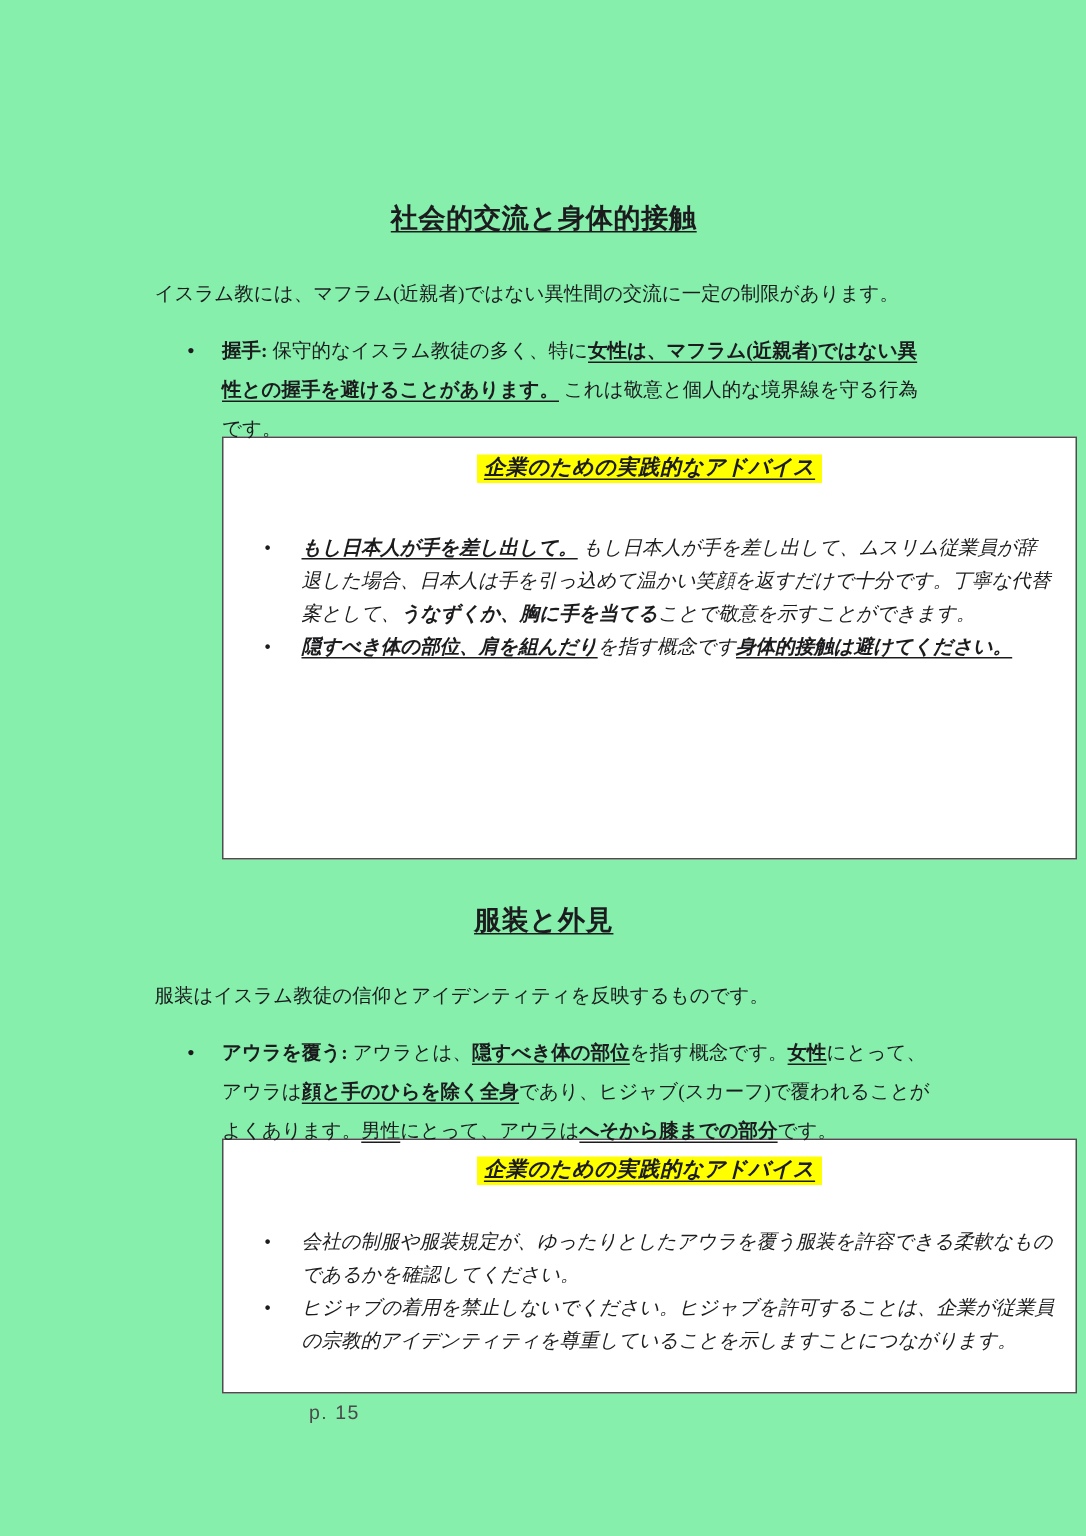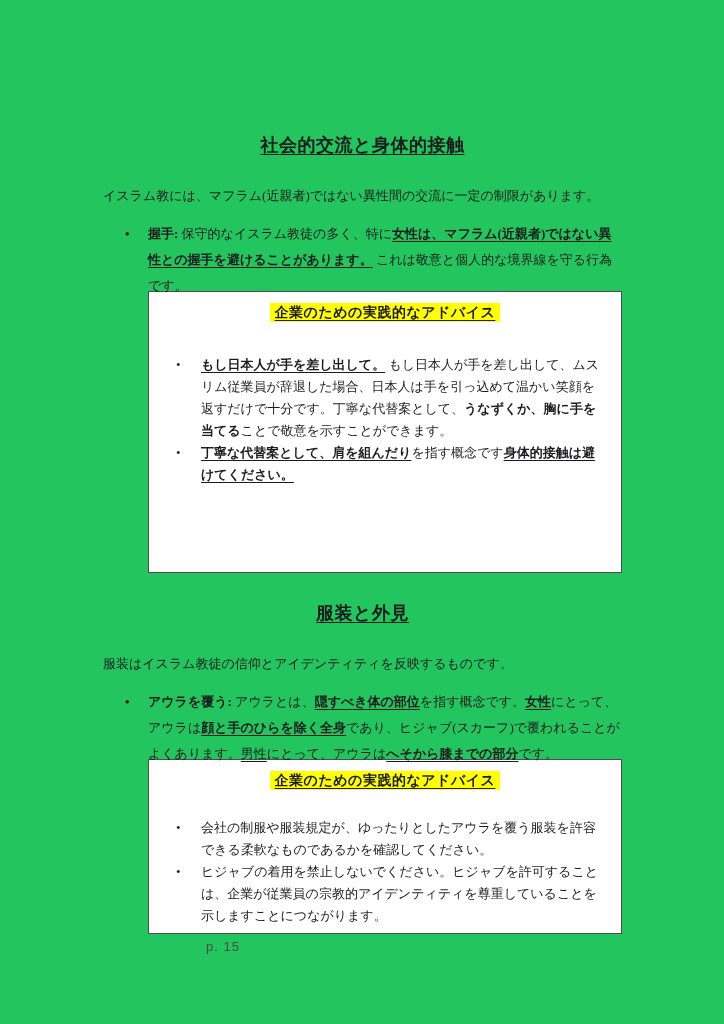--- a/index.html
+++ b/index.html
@@ -1,19 +1,19 @@
 <!DOCTYPE html>
 <html lang="ja"><head>
 <meta charset="utf-8">
 <style>
   html,body { margin:0; padding:0; background:#ffffff; }
   .page {
     position:relative;
     width:724px; height:1024px;
-    background:#22c55e;
+    background:#86efac;
     font-family:"Liberation Serif","DejaVu Serif",serif;
     color:#1c1c1e;
     overflow:hidden;
   }
   .content {
     margin-left:103px;
     width:519px;
     font-size:13px;
     line-height:26px;
   }
@@ -35,23 +35,24 @@
   .doc-list > li { position:relative; padding-left:45px; }
   .doc-list > li::before {
     content:"\2022";
     position:absolute; left:22px; top:0;
     font-weight:bold;
   }
   .advice-box {
     box-sizing:border-box;
     margin-left:45px;
     margin-top:-8px;
-    width:474px;
+    width:570px;
     border:1px solid #4d4d4d;
     background:#ffffff;
+    font-style:italic;
   }
   #advice-box-1 { min-height:282px; }
   #advice-box-2 { min-height:170px; }
   .advice-title {
     margin:0;
     padding-top:10px;
     text-align:center;
     font-size:14px;
     line-height:22px;
     font-weight:bold;
@@ -91,21 +92,21 @@
     <ul class="doc-list">
       <li><span style="font-weight: bold;">握手: </span><span>保守的なイスラム教徒の多く、特に</span><span style="font-weight: bold; text-decoration: underline; text-underline-offset: 3px;">女性は、マフラム(近親者)ではない異性との握手を避けることがあります。</span><span> これは敬意と個人的な境界線を守る行為です。</span></li>
     </ul>
 
     <div class="advice-box" id="advice-box-1">
       <div class="advice-title">
         <span class="hl" style="background: rgb(255, 255, 0);">企業のための実践的なアドバイス</span>
       </div>
       <ul class="advice-list">
         <li><span style="font-weight: bold; text-decoration: underline; text-underline-offset: 3px;">もし日本人が手を差し出して。</span><span> もし日本人が手を差し出して、ムスリム従業員が辞退した場合、日本人は手を引っ込めて温かい笑顔を返すだけで十分です。丁寧な代替案として、</span><span style="font-weight: bold;">うなずくか、胸に手を当てる</span><span>ことで敬意を示すことができます。</span></li>
-        <li><span style="font-weight: bold; text-decoration: underline; text-underline-offset: 3px;">丁寧な代替案として、肩を組んだり</span><span>を指す概念です</span><span style="font-weight: bold; text-decoration: underline; text-underline-offset: 3px;">身体的接触は避けてください。</span></li>
+        <li><span style="font-weight: bold; text-decoration: underline; text-underline-offset: 3px;">隠すべき体の部位、肩を組んだり</span><span>を指す概念です</span><span style="font-weight: bold; text-decoration: underline; text-underline-offset: 3px;">身体的接触は避けてください。</span></li>
       </ul>
     </div>
 
     <h1 class="sec-title" id="sec2-title">服装と外見</h1>
 
     <p class="sec-intro">服装はイスラム教徒の信仰とアイデンティティを反映するものです。</p>
 
     <ul class="doc-list">
       <li><span style="font-weight: bold;">アウラを覆う: </span><span>アウラとは、</span><span style="font-weight: bold; text-decoration: underline; text-underline-offset: 3px;">隠すべき体の部位</span><span>を指す概念です。</span><span style="font-weight: bold; text-decoration: underline; text-underline-offset: 3px;">女性</span><span>にとって、アウラは</span><span style="font-weight: bold; text-decoration: underline; text-underline-offset: 3px;">顔と手のひらを除く全身</span><span>であり、ヒジャブ(スカーフ)で覆われることがよくあります。</span><span style="text-decoration: underline; text-underline-offset: 3px;">男性</span><span>にとって、アウラは</span><span style="font-weight: bold; text-decoration: underline; text-underline-offset: 3px;">へそから膝までの部分</span><span>です。</span></li>
     </ul>

